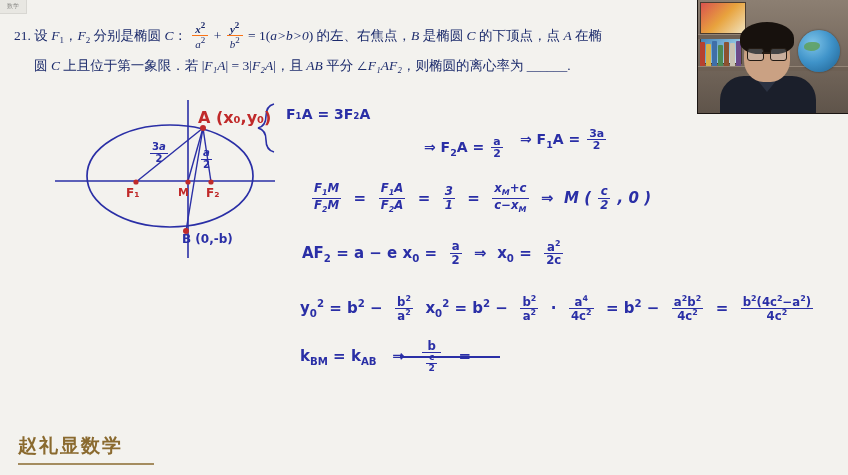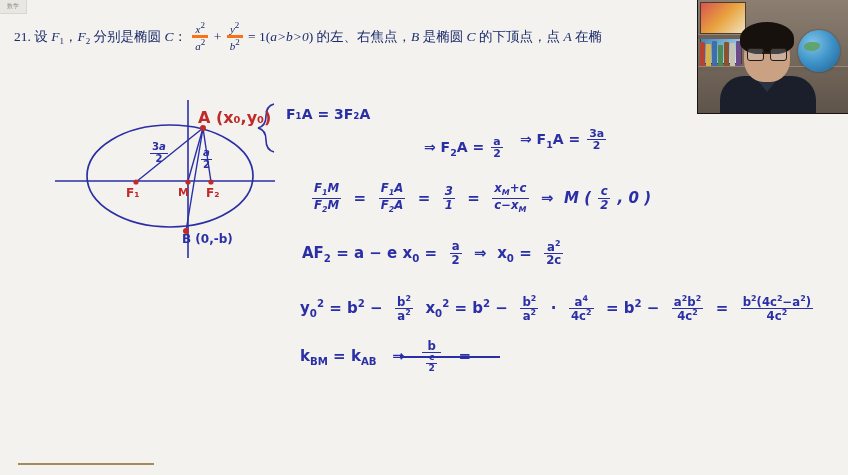--- a/index.html
+++ b/index.html
@@ -60,21 +60,21 @@
   .frac {
     display: inline-block;
     vertical-align: middle;
     text-align: center;
     font-size: 11px;
     line-height: 1.05;
     margin: 0 2px;
     position: relative;
     top: -1px;
   }
-  .frac .num { display: block; border-bottom: 3px solid #f97316; padding: 0 3px;}
+  .frac .num { display: block; border-bottom: 1px solid #f97316; padding: 0 3px; font-weight: bold;}
   .frac .den { display: block; padding: 0 3px;}
   .sup { font-size: 9px; vertical-align: super; }
   .sub { font-size: 9px; vertical-align: sub; }
   .ital { font-style: italic; }
 
   
   .ink {
     position: absolute;
     left: 0; top: 0;
     width: 848px; height: 475px;
@@ -236,20 +236,23 @@
 
   <div class="corner-tag">数学</div>
 
   <div class="problem">
     <div class="line">
       <span>21.</span>
       <span>设 </span><span class="ital">F</span><span class="sub">1</span><span>，</span><span class="ital">F</span><span class="sub">2</span><span> 分别是椭圆 </span><span class="ital">C</span><span>：</span>
       <span class="frac"><span class="num"><span class="ital">x</span><span class="sup">2</span></span><span class="den"><span class="ital">a</span><span class="sup">2</span></span></span>
       <span>+</span>
       <span class="frac"><span class="num"><span class="ital">y</span><span class="sup">2</span></span><span class="den"><span class="ital">b</span><span class="sup">2</span></span></span><span> = 1(</span><span class="ital">a&gt;b&gt;0</span><span>) 的左、右焦点，</span><span class="ital">B</span><span> 是椭圆 </span><span class="ital">C</span><span> 的下顶点，点 </span><span class="ital">A</span><span> 在椭</span>
+    </div>
+    <div class="line indent">
+      <span>圆 </span><span class="ital">C</span><span> 上且位于第一象限．若 |</span><span class="ital">F₁A</span><span>| = 3|</span><span class="ital">F₂A</span><span>|，且 </span><span class="ital">AB</span><span> 平分 ∠</span><span class="ital">F₁AF₂</span><span>，则椭圆的离心率为 </span><span>______.</span>
     </div>
   </div>
 
   <svg class="ink" viewBox="0 0 848 475">
 
     <line x1="55" y1="181" x2="275" y2="181" stroke="#2a2fa6" stroke-width="1.6"></line>
     <line x1="188" y1="100" x2="188" y2="258" stroke="#2a2fa6" stroke-width="1.6"></line>
 
     <ellipse cx="170" cy="176" rx="83" ry="51" fill="none" stroke="#2a2fa6" stroke-width="1.7"></ellipse>
 
@@ -329,20 +332,21 @@
 
     <div class="hw" style="left:300px; top:340px; font-size:15px;">
       <span>k<span class="sm">BM</span> = k<span class="sm">AB</span></span>
       <span>&nbsp;&nbsp;⇒&nbsp;&nbsp;</span>
       <span class="f"><span class="n">b</span><span class="d"><span class="f"><span class="n">c</span><span class="d">2</span></span></span></span>
       <span>&nbsp;&nbsp;=&nbsp;&nbsp;</span>
     </div>
 
   </div>
 
+  <div class="signature">赵礼显数学</div>
   <div class="sig-rule"></div>
 
   <div class="webcam">
     <div class="wc-wall"></div>
     <div class="wc-poster"></div>
     <div class="wc-poster2"></div>
 
     <div class="wc-shelf" style="left:0; top:66px; width:150px; height:4px;"></div>
     <div class="wc-shelf" style="left:0; top:34px; width:48px; height:4px;"></div>
 

